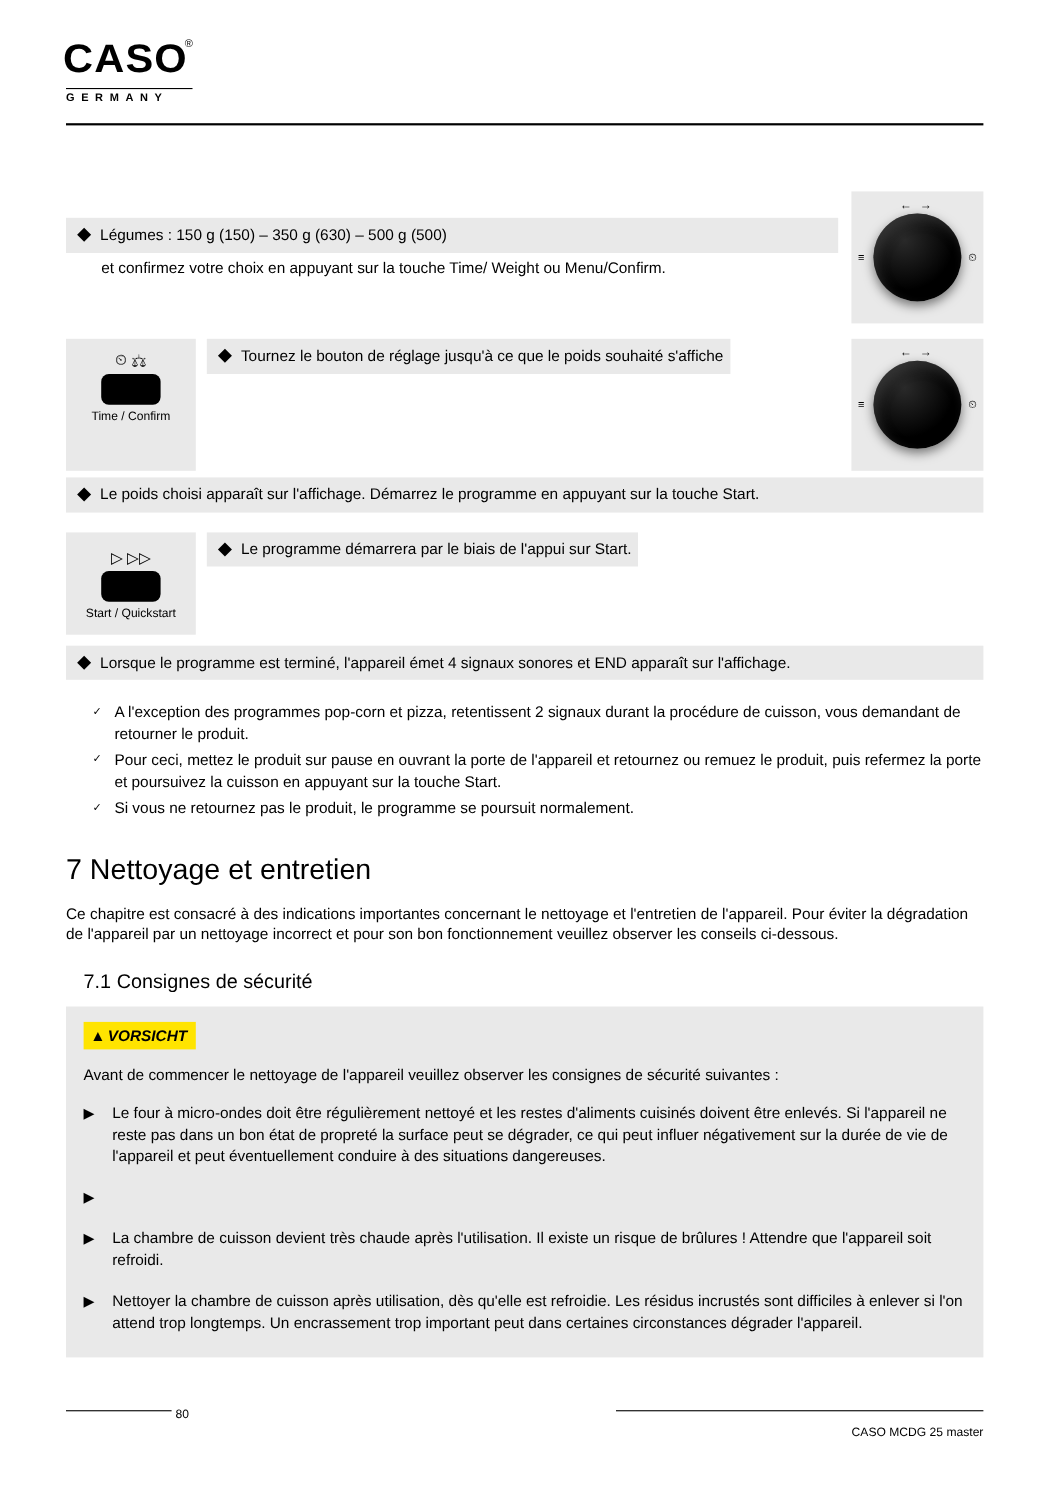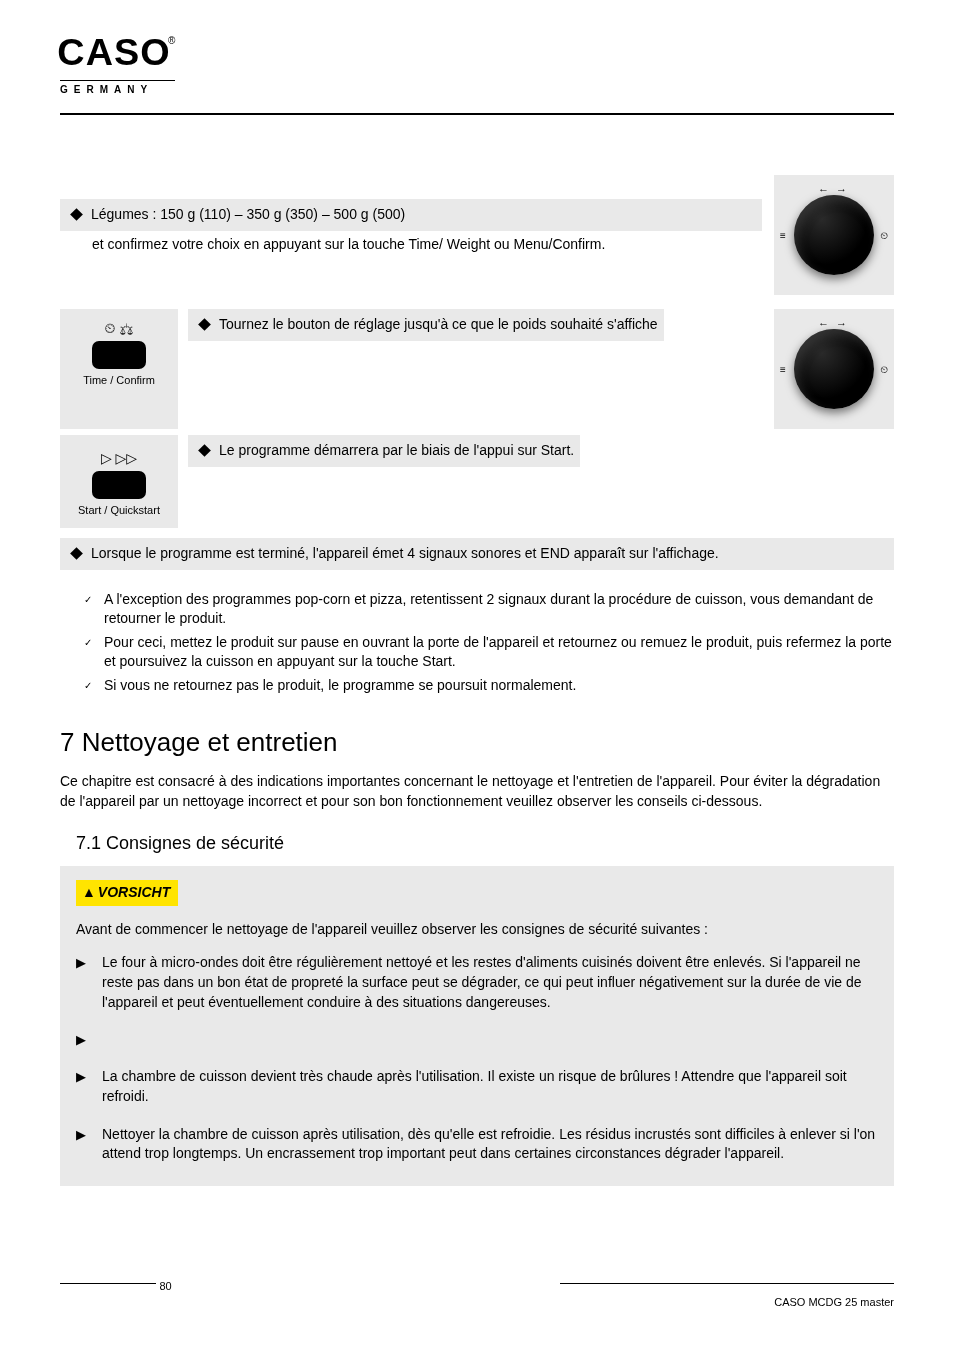--- a/index.html
+++ b/index.html
@@ -227,21 +227,21 @@
   </div>
   <hr class="hr">
 
   <div class="content">
 
     <div class="big-row" style="margin-bottom:14px;">
       <div class="left">
         <div class="block-gray" style="padding:6px 6px 6px 0; margin-top:24px;">
           <div class="step-line">
             <span class="diamond"></span>
-            <span>Légumes : 150 g (110) – 350 g (350) – 500 g (500)</span>
+            <span>Légumes : 150 g (150) – 350 g (630) – 500 g (500)</span>
           </div>
         </div>
         <div style="padding:4px 6px 4px 32px;">
           <span>et confirmez votre choix en appuyant sur la touche Time/ Weight ou Menu/Confirm.</span>
         </div>
       </div>
       <div class="right-dial">
         <div class="dial">
           <div class="dial-arrows">←  →</div>
           <div class="dial-left">≡</div>
@@ -270,20 +270,26 @@
       <div class="right-dial">
         <div class="dial">
           <div class="dial-arrows">←  →</div>
           <div class="dial-left">≡</div>
           <div class="dial-knob"></div>
           <div class="dial-right">⏲</div>
         </div>
       </div>
     </div>
 
+    <div class="block-gray" style="padding:6px 6px 6px 0; margin-bottom:18px;">
+      <div class="step-line">
+        <span class="diamond"></span>
+        <span>Le poids choisi apparaît sur l'affichage. Démarrez le programme en appuyant sur la touche Start.</span>
+      </div>
+    </div>
 
     <div class="big-row" style="margin-bottom:10px;">
       <div class="left" style="display:flex; gap:10px;">
         <div class="icon-col block-gray" style="width:118px; padding:14px 4px 10px 4px; text-align:center;">
           <div class="btn-icons">▷ ▷▷</div>
           <div class="btn-black"></div>
           <div class="btn-label">Start / Quickstart</div>
         </div>
         <div class="text-col">
           <div class="block-gray" style="padding:6px 6px 6px 0;">

